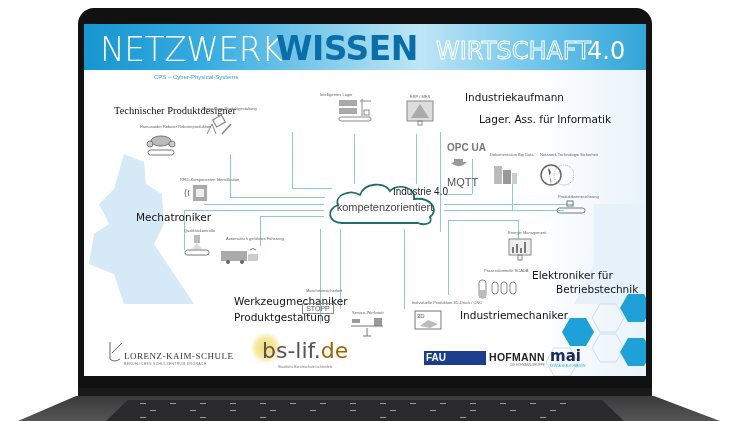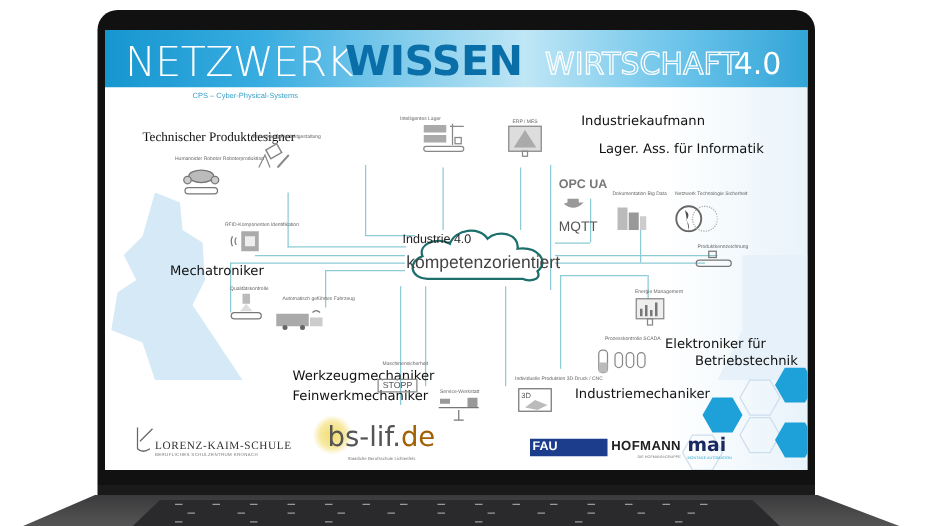--- a/index.html
+++ b/index.html
@@ -13,22 +13,22 @@
   .title-wirtschaft{position:absolute;left:352px;top:13px;font-size:24px;color:#cfeaf7;-webkit-text-stroke:1px #fff;color:transparent;font-family:"DejaVu Sans",sans-serif;}
   .title-version{position:absolute;left:483px;top:13px;font-size:24px;color:#fff;font-family:"DejaVu Sans",sans-serif;padding-left:20px;}
   .body-bg{position:absolute;left:0;top:46px;width:562px;height:306px;background:linear-gradient(90deg,#fff 0%,#fff 80%,#e8f3fa 100%);}
   .map-shape{position:absolute;left:0;top:130px;width:110px;height:150px;}
   .cps-label{position:absolute;left:70px;top:50px;font-size:6px;color:#3aa0c8;}
   .job{position:absolute;font-family:"DejaVu Sans",sans-serif;font-size:10.5px;color:#111;white-space:nowrap;line-height:14px;}
   .caption{position:absolute;font-size:4px;color:#666;text-align:center;white-space:nowrap;line-height:5px;}
   .icon{position:absolute;}
   .line{position:absolute;background:#8ccbd5;}
   .cloud{position:absolute;left:238px;top:155px;width:126px;height:50px;}
-  .cloud-title{position:absolute;left:238px;top:162px;width:126px;text-align:left;font-size:10px;color:#222;}
-  .cloud-sub{position:absolute;left:238px;top:177px;width:126px;text-align:right;font-size:14px;color:#444;}
+  .cloud-title{position:absolute;left:238px;top:162px;width:126px;text-align:right;font-size:10px;color:#222;}
+  .cloud-sub{position:absolute;left:238px;top:177px;width:126px;text-align:center;font-size:11px;color:#444;}
   .logo-lks{position:absolute;left:22px;top:317px;}
   .lks-name{position:absolute;left:40px;top:327px;font-family:"Liberation Serif",serif;font-size:9px;color:#333;letter-spacing:0.5px;}
   .lks-sub{position:absolute;left:40px;top:338px;font-size:3.5px;color:#777;letter-spacing:0.3px;}
   .bslif{position:absolute;left:178px;top:314px;font-size:22px;color:#555;font-family:"DejaVu Sans",sans-serif;}
   .bslif .de{color:#a16207;}
   .bslif-sub{position:absolute;left:194px;top:341px;font-size:3.5px;color:#777;}
   .bslif-dots{position:absolute;left:166px;top:308px;width:32px;height:32px;border-radius:50%;background:radial-gradient(circle,#f3dc6a 0%,#f7e9a3 45%,rgba(255,255,255,0) 70%);}
   .fau{position:absolute;left:340px;top:327px;width:62px;height:14px;background:#1b3d8c;color:#fff;font-weight:bold;font-size:10px;line-height:14px;padding-left:2px;box-sizing:border-box;}
   .hofmann{position:absolute;left:405px;top:327px;font-size:10.5px;font-weight:bold;color:#222;letter-spacing:0.3px;}
   .hofmann-sub{position:absolute;left:426px;top:339px;font-size:3px;color:#777;}
@@ -92,21 +92,21 @@
   <div class="cloud-title">Industrie 4.0</div>
   <div class="cloud-sub">kompetenzorientiert</div>
 
   <div class="job" style="left:30px;top:80px;font-family:Liberation Serif, serif;">Technischer Produktdesigner</div>
   <div class="job" style="left:381px;top:66px;">Industriekaufmann</div>
   <div class="job" style="left:395px;top:88px;">Lager. Ass. für Informatik</div>
   <div class="job" style="left:52px;top:186px;">Mechatroniker</div>
   <div class="job" style="left:448px;top:244px;">Elektroniker für</div>
   <div class="job" style="left:472px;top:258px;">Betriebstechnik</div>
   <div class="job" style="left:150px;top:270px;">Werkzeugmechaniker</div>
-  <div class="job" style="left:150px;top:286px;">Feinwerkmechaniker</div>
+  <div class="job" style="left:150px;top:286px;">Produktgestaltung</div>
   <div class="job" style="left:376px;top:284px;">Industriemechaniker</div>
 
   <div class="caption" style="left:118px;top:82px;">Entwicklung Produktgestaltung</div>
   <svg class="icon" style="left:120px;top:90px;width:28px;height:22px;" viewBox="0 0 28 22">
     <rect x="10" y="3" width="10" height="8" transform="rotate(-30 15 7)" fill="none" stroke="#888" stroke-width="1.2"></rect>
     <path d="M3 20 L8 10 L12 20" fill="none" stroke="#888"></path>
       <line x1="18" y1="20" x2="27" y2="10" stroke="#888" stroke-width="1.5"></line>
   </svg>
 
   <div class="caption" style="left:56px;top:100px;">Humanoider Roboter Roboterproduktion</div>

